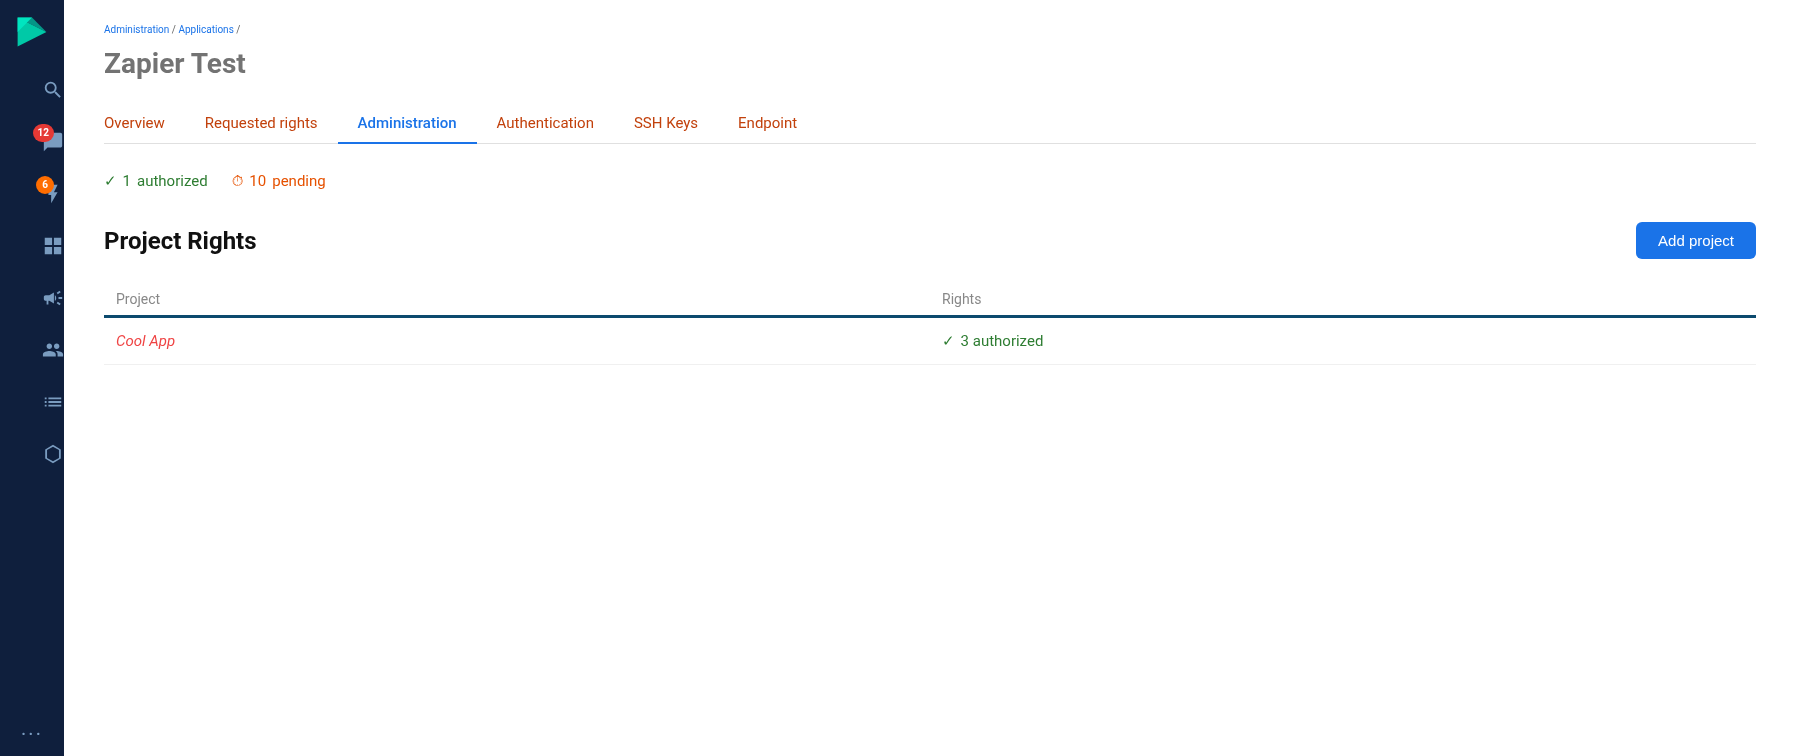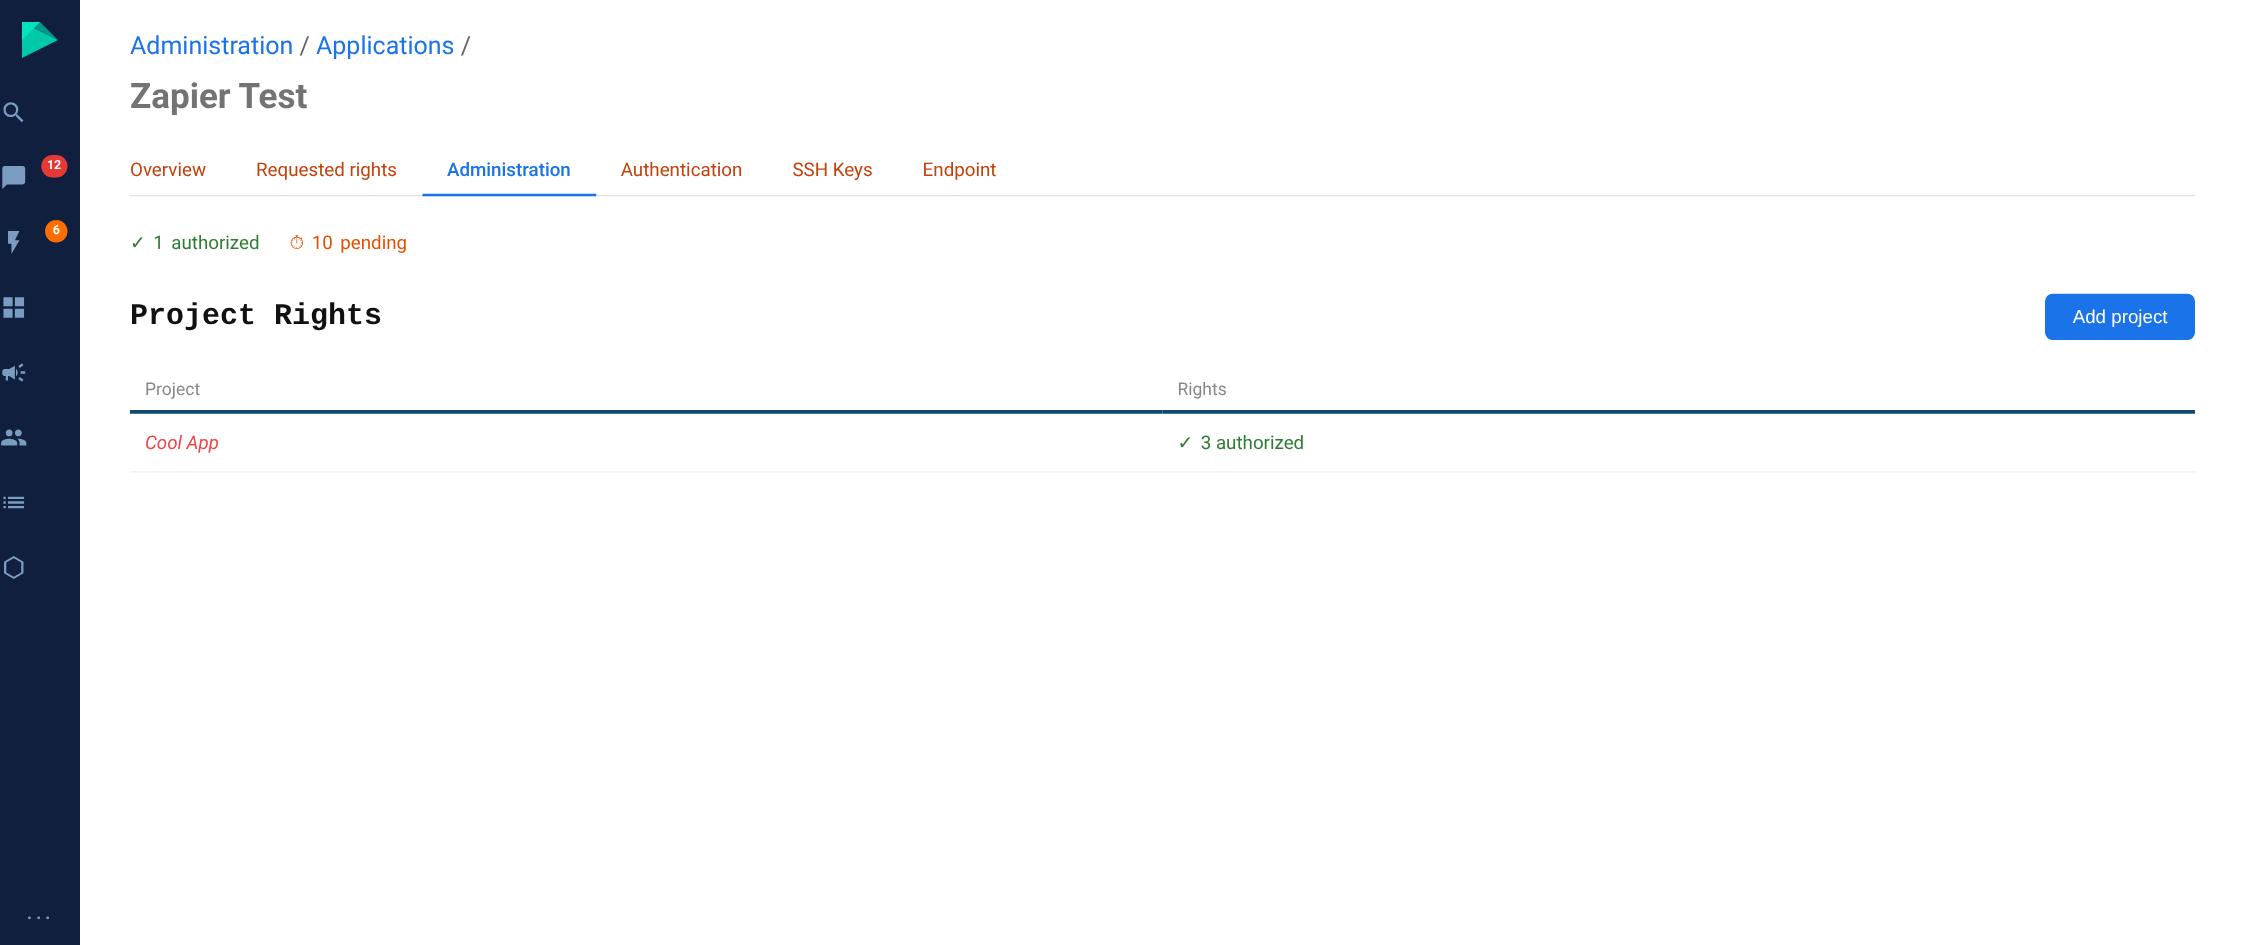--- a/index.html
+++ b/index.html
@@ -24,21 +24,21 @@
     }
     .logo-icon {
       width: 36px;
       height: 36px;
     }
     .sidebar-item {
       width: 64px;
       height: 52px;
       display: flex;
       align-items: center;
-      justify-content: flex-start;
+      justify-content: flex-end;
       cursor: pointer;
       position: relative;
       color: #7a9cc0;
     }
     .sidebar-item svg { width: 22px; height: 22px; fill: currentColor; }
     .badge {
       position: absolute;
       top: 8px;
       right: 10px;
       background: #e53935;
@@ -71,21 +71,21 @@
       background: #fff;
       overflow-y: auto;
     }
 
     .content {
       padding: 24px 40px;
       flex: 1;
     }
 
     .breadcrumb {
-      font-size: 20px;
+      font-size: 10px;
       color: #1a73e8;
       margin-bottom: 12px;
     }
     .breadcrumb span {
       color: #666;
     }
 
     .page-title {
       font-size: 28px;
       font-weight: 700;
@@ -139,21 +139,20 @@
     .section-header {
       display: flex;
       align-items: center;
       justify-content: space-between;
       margin-bottom: 24px;
     }
     .section-title {
       font-size: 24px;
       font-weight: 700;
       color: #111;
-      font-family: Liberation Mono, monospace;
     }
     .add-project-btn {
       background: #1a73e8;
       color: #fff;
       border: none;
       border-radius: 6px;
       padding: 10px 22px;
       font-size: 15px;
       font-weight: 500;
       cursor: pointer;

